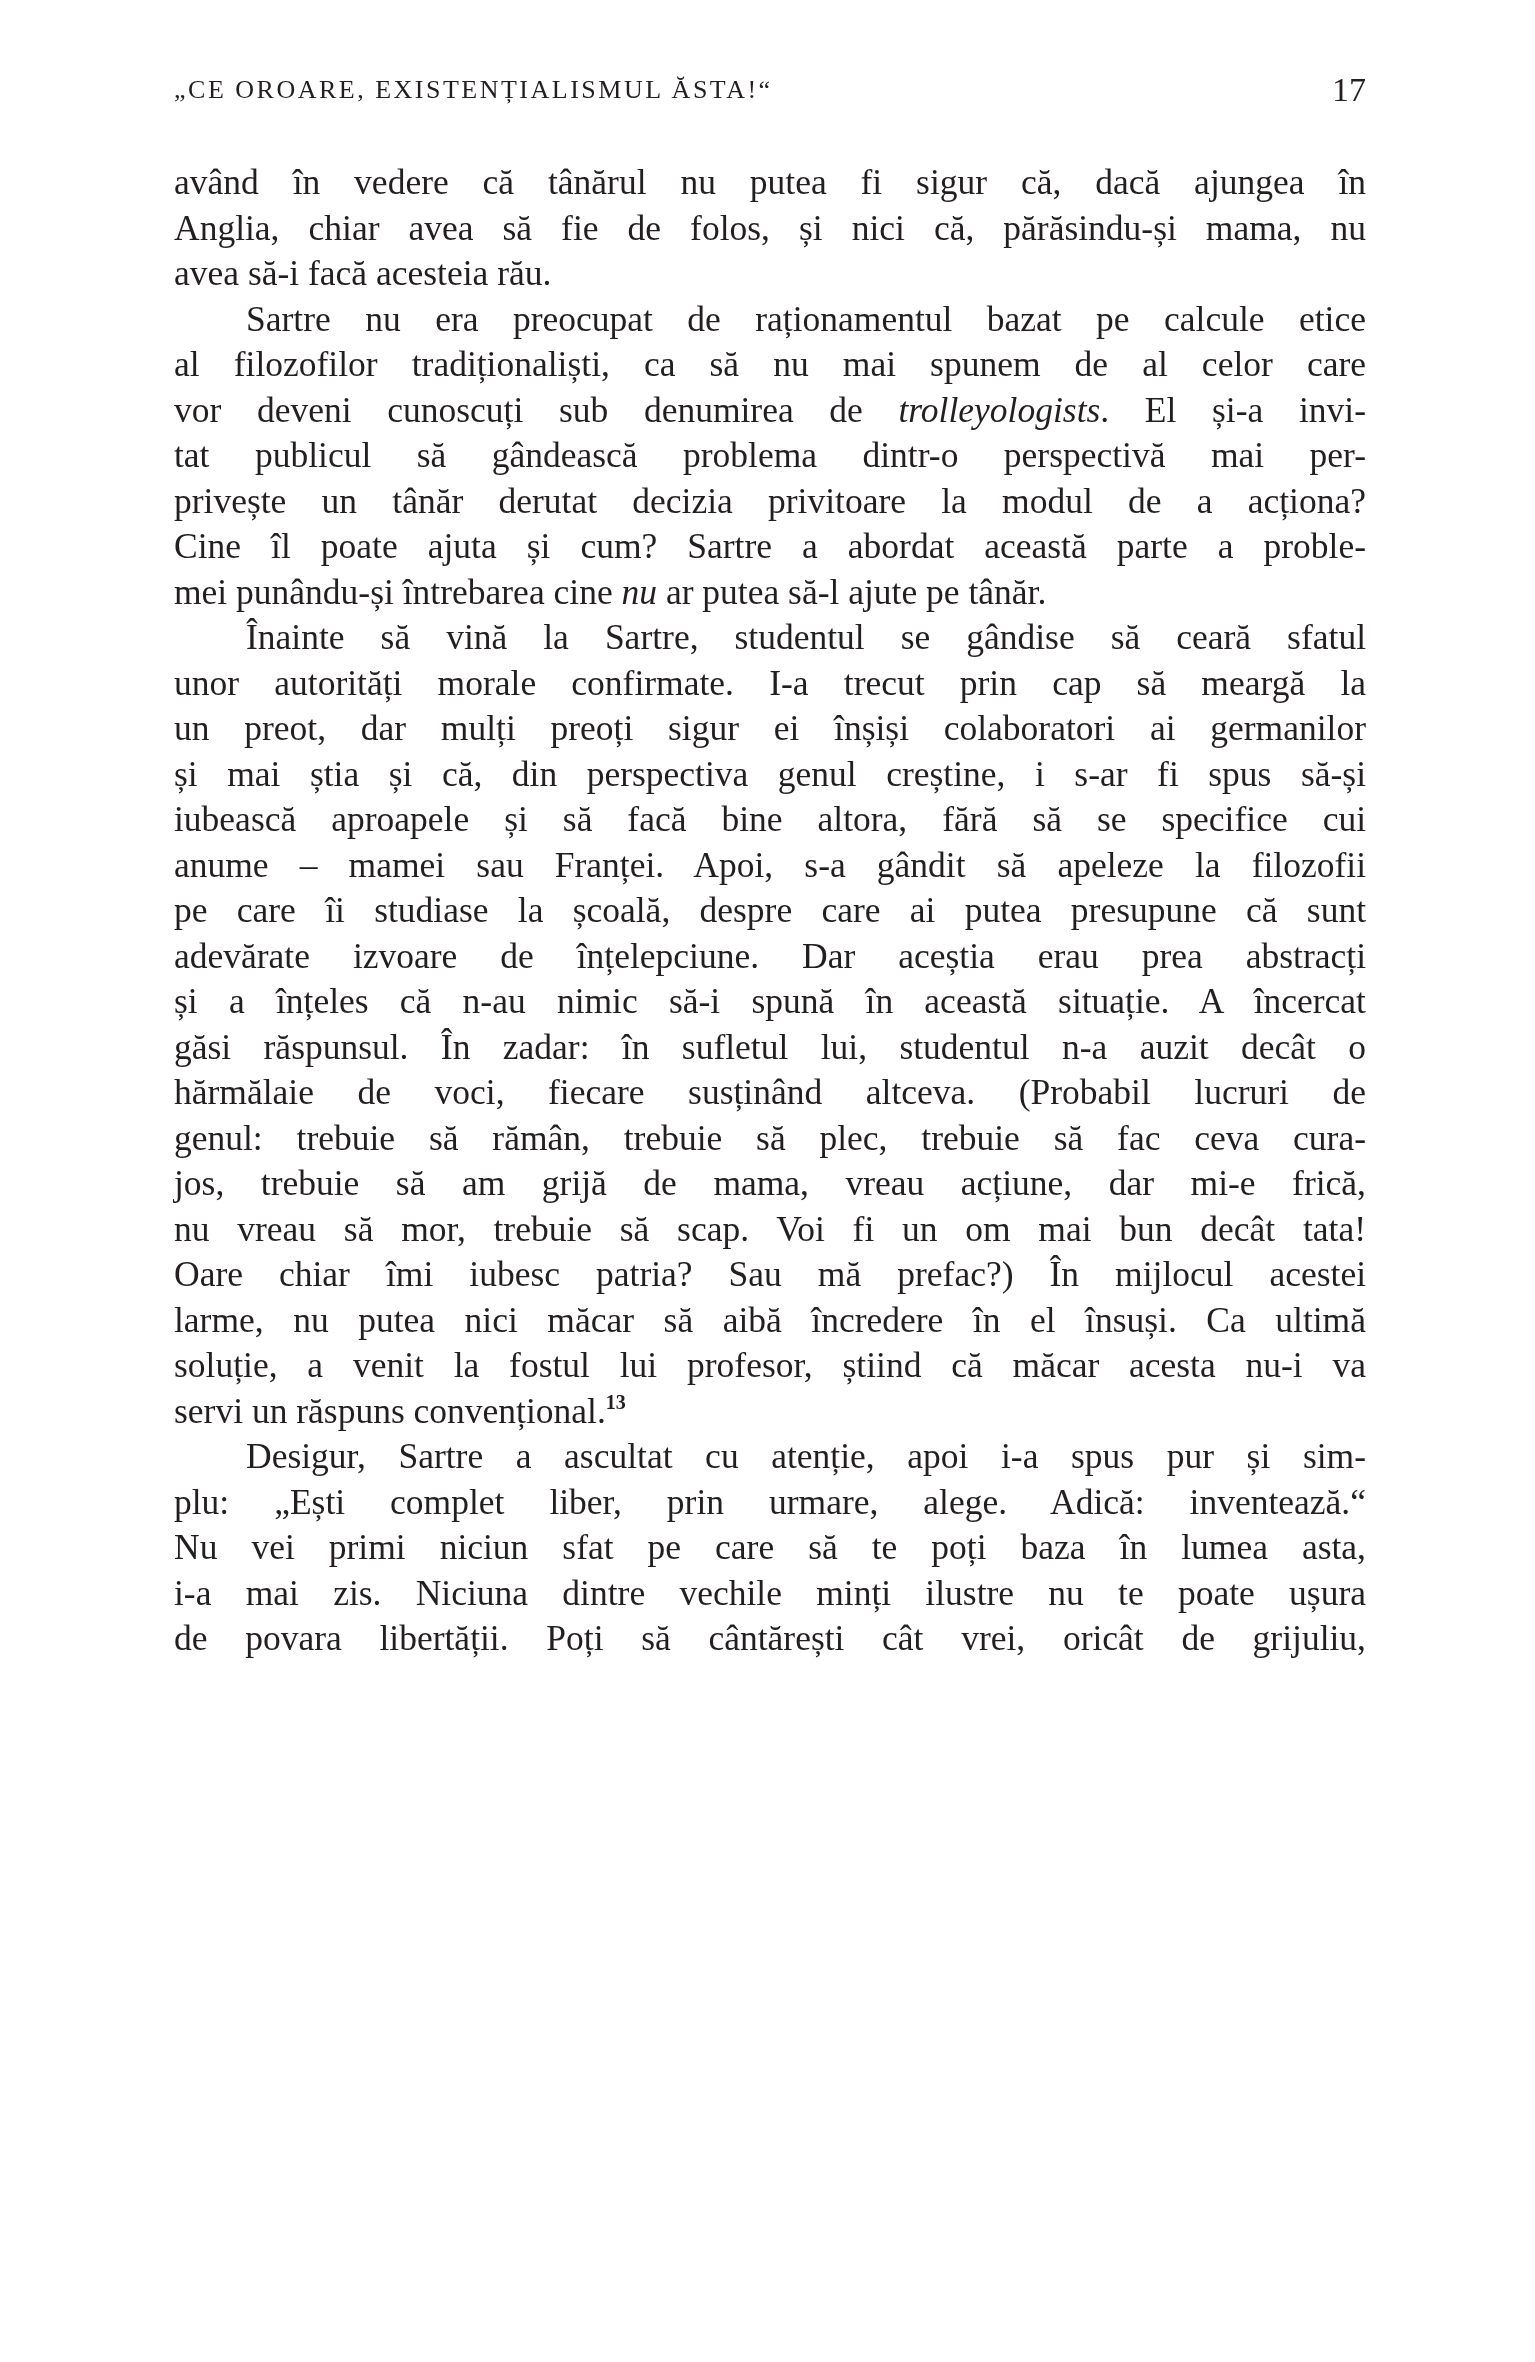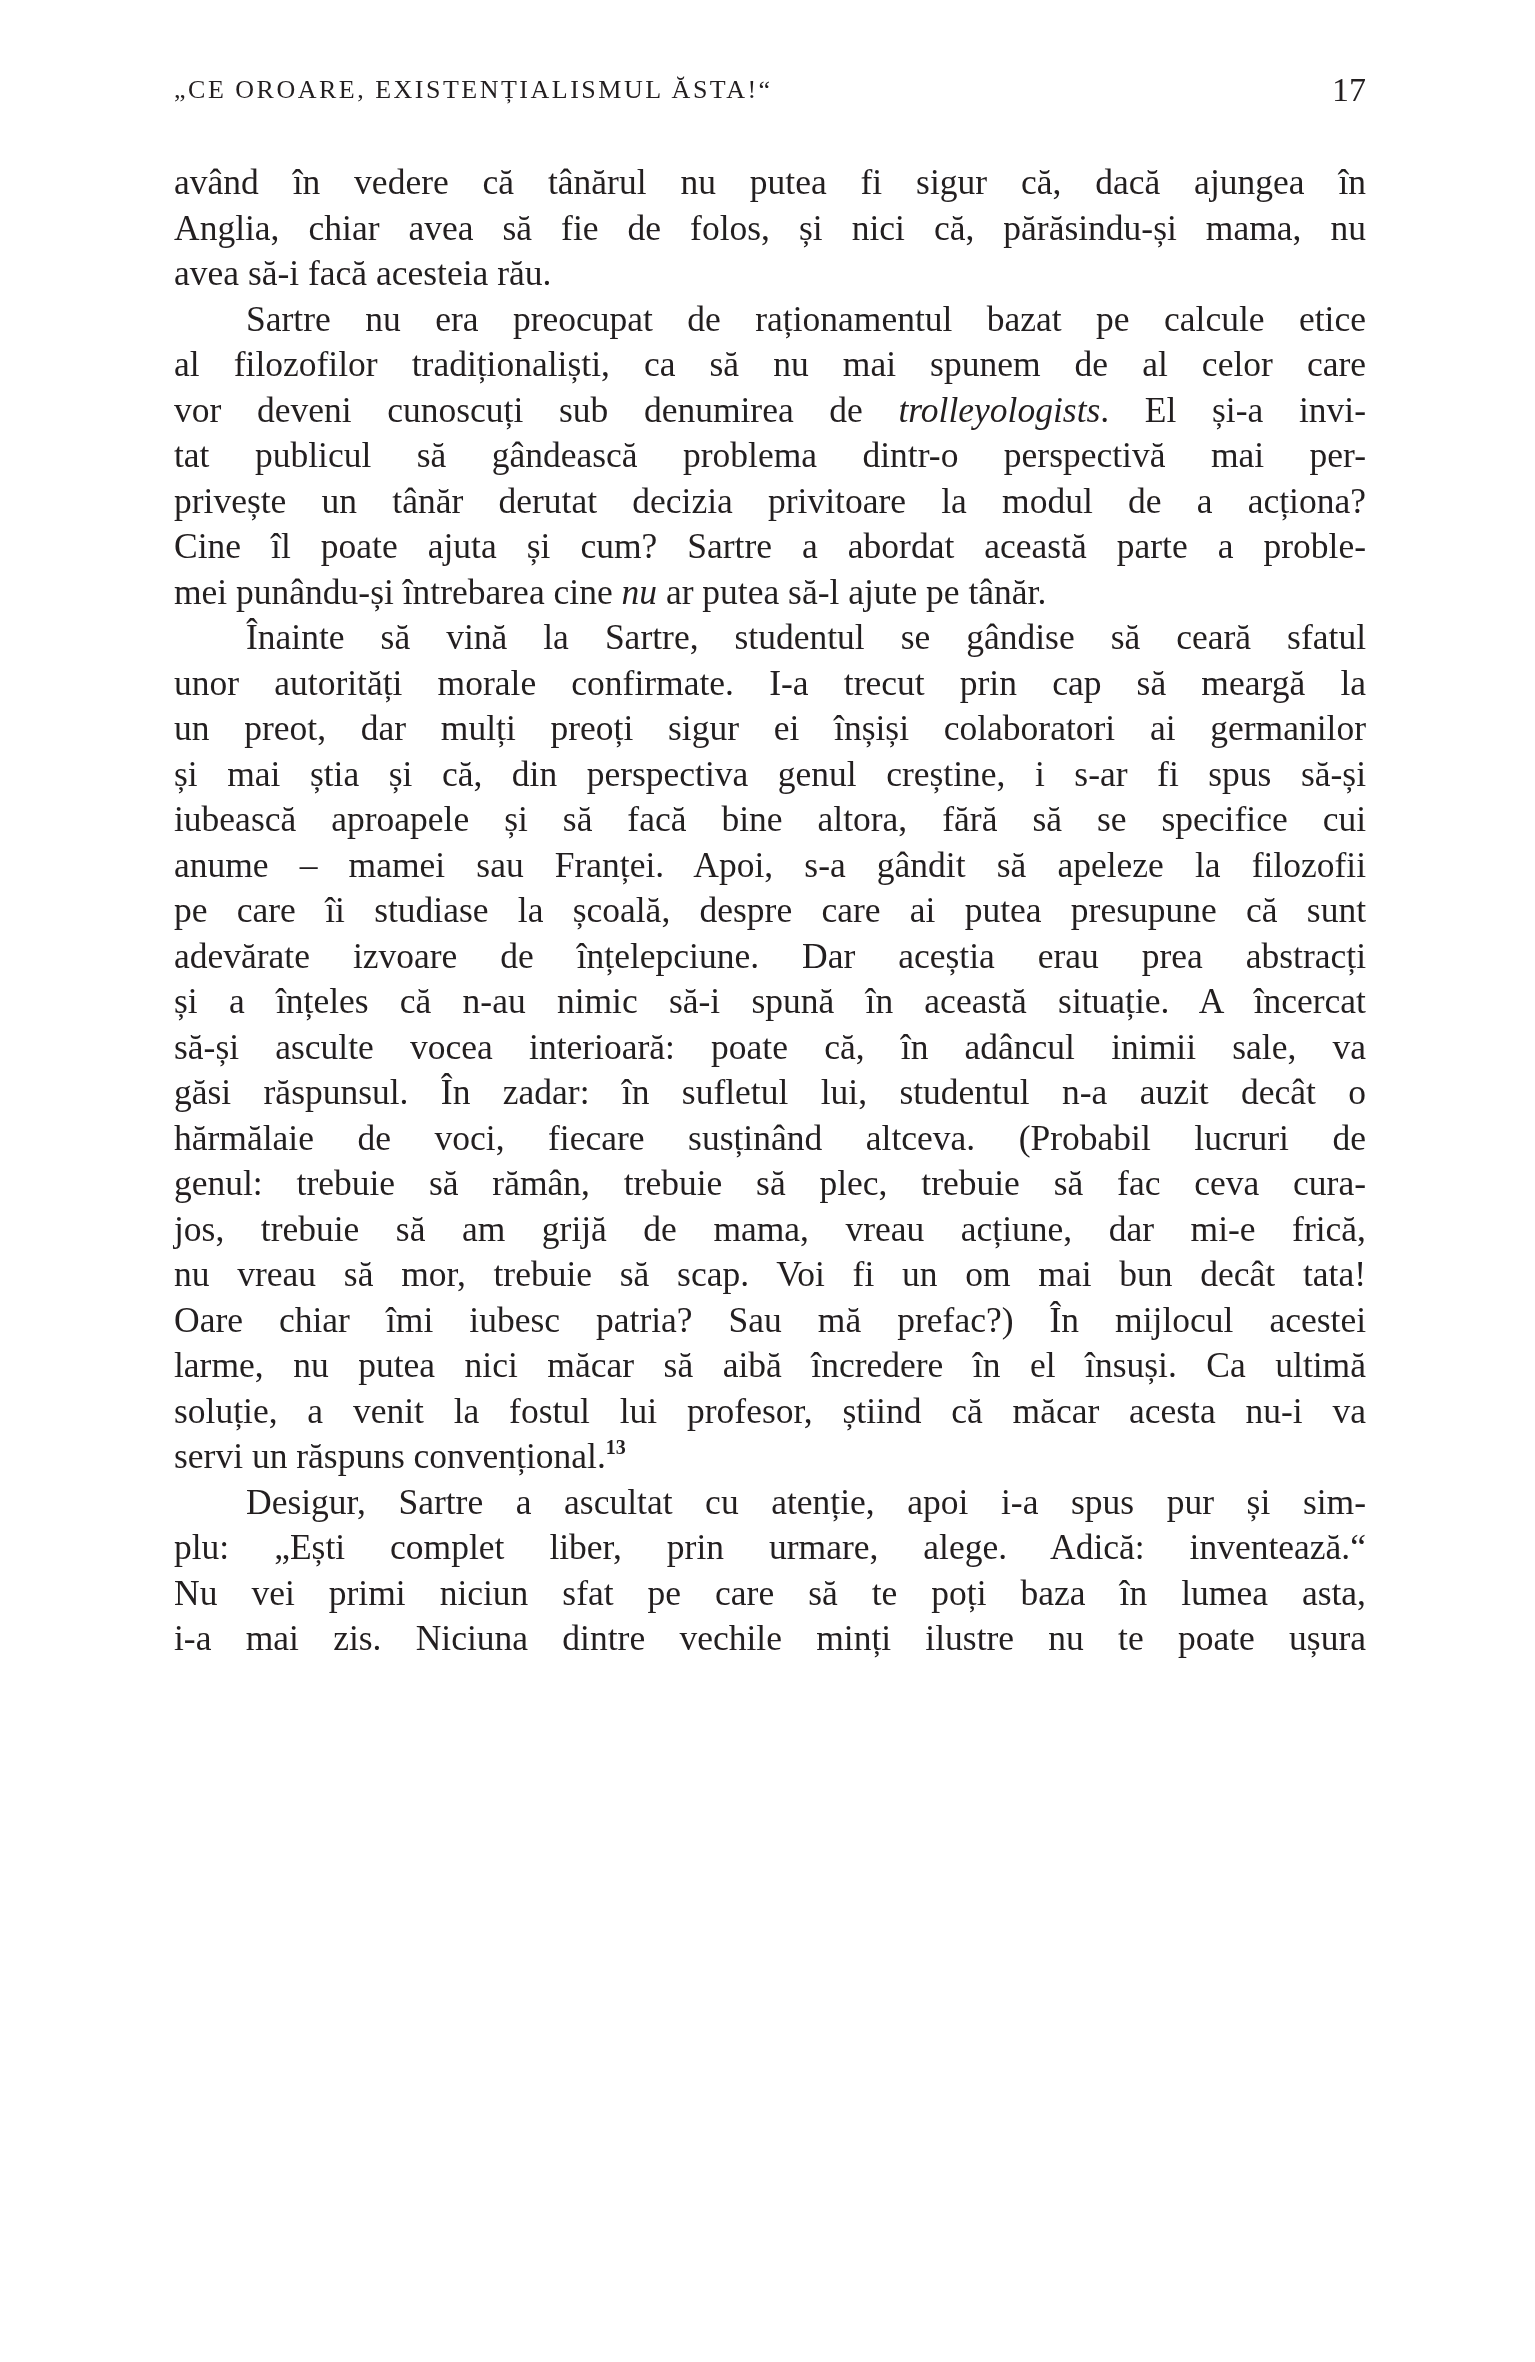--- a/index.html
+++ b/index.html
@@ -93,30 +93,30 @@
     <div>
       <span class="line indent">Înainte să vină la Sartre, studentul se gândise să ceară sfatul</span>
       <span class="line">unor autorități morale confirmate. I-a trecut prin cap să meargă la</span>
       <span class="line">un preot, dar mulți preoți sigur ei înșiși colaboratori ai germanilor</span>
       <span class="line">și mai știa și că, din perspectiva genul creștine, i s-ar fi spus să-și</span>
       <span class="line">iubească aproapele și să facă bine altora, fără să se specifice cui</span>
       <span class="line">anume – mamei sau Franței. Apoi, s-a gândit să apeleze la filozofii</span>
       <span class="line">pe care îi studiase la școală, despre care ai putea presupune că sunt</span>
       <span class="line">adevărate izvoare de înțelepciune. Dar aceștia erau prea abstracți</span>
       <span class="line">și a înțeles că n-au nimic să-i spună în această situație. A încercat</span>
-      <span class="line">să-și asculte vocea interioară: poate că, în adâncul inimii sale, va</span>
       <span class="line">găsi răspunsul. În zadar: în sufletul lui, studentul n-a auzit decât o</span>
       <span class="line">hărmălaie de voci, fiecare susținând altceva. (Probabil lucruri de</span>
       <span class="line">genul: trebuie să rămân, trebuie să plec, trebuie să fac ceva cura-</span>
       <span class="line">jos, trebuie să am grijă de mama, vreau acțiune, dar mi-e frică,</span>
       <span class="line">nu vreau să mor, trebuie să scap. Voi fi un om mai bun decât tata!</span>
       <span class="line">Oare chiar îmi iubesc patria? Sau mă prefac?) În mijlocul acestei</span>
       <span class="line">larme, nu putea nici măcar să aibă încredere în el însuși. Ca ultimă</span>
       <span class="line">soluție, a venit la fostul lui profesor, știind că măcar acesta nu-i va</span>
       <span class="line last">servi un răspuns convențional.<sup class="fn">13</sup></span>
     </div>
     <div>
       <span class="line indent">Desigur, Sartre a ascultat cu atenție, apoi i-a spus pur și sim-</span>
       <span class="line">plu: „Ești complet liber, prin urmare, alege. Adică: inventează.“</span>
       <span class="line">Nu vei primi niciun sfat pe care să te poți baza în lumea asta,</span>
       <span class="line">i-a mai zis. Niciuna dintre vechile minți ilustre nu te poate ușura</span>
+      <span class="line">de povara libertății. Poți să cântărești cât vrei, oricât de grijuliu,</span>
     </div>
   </div>
 
 </body></html>

